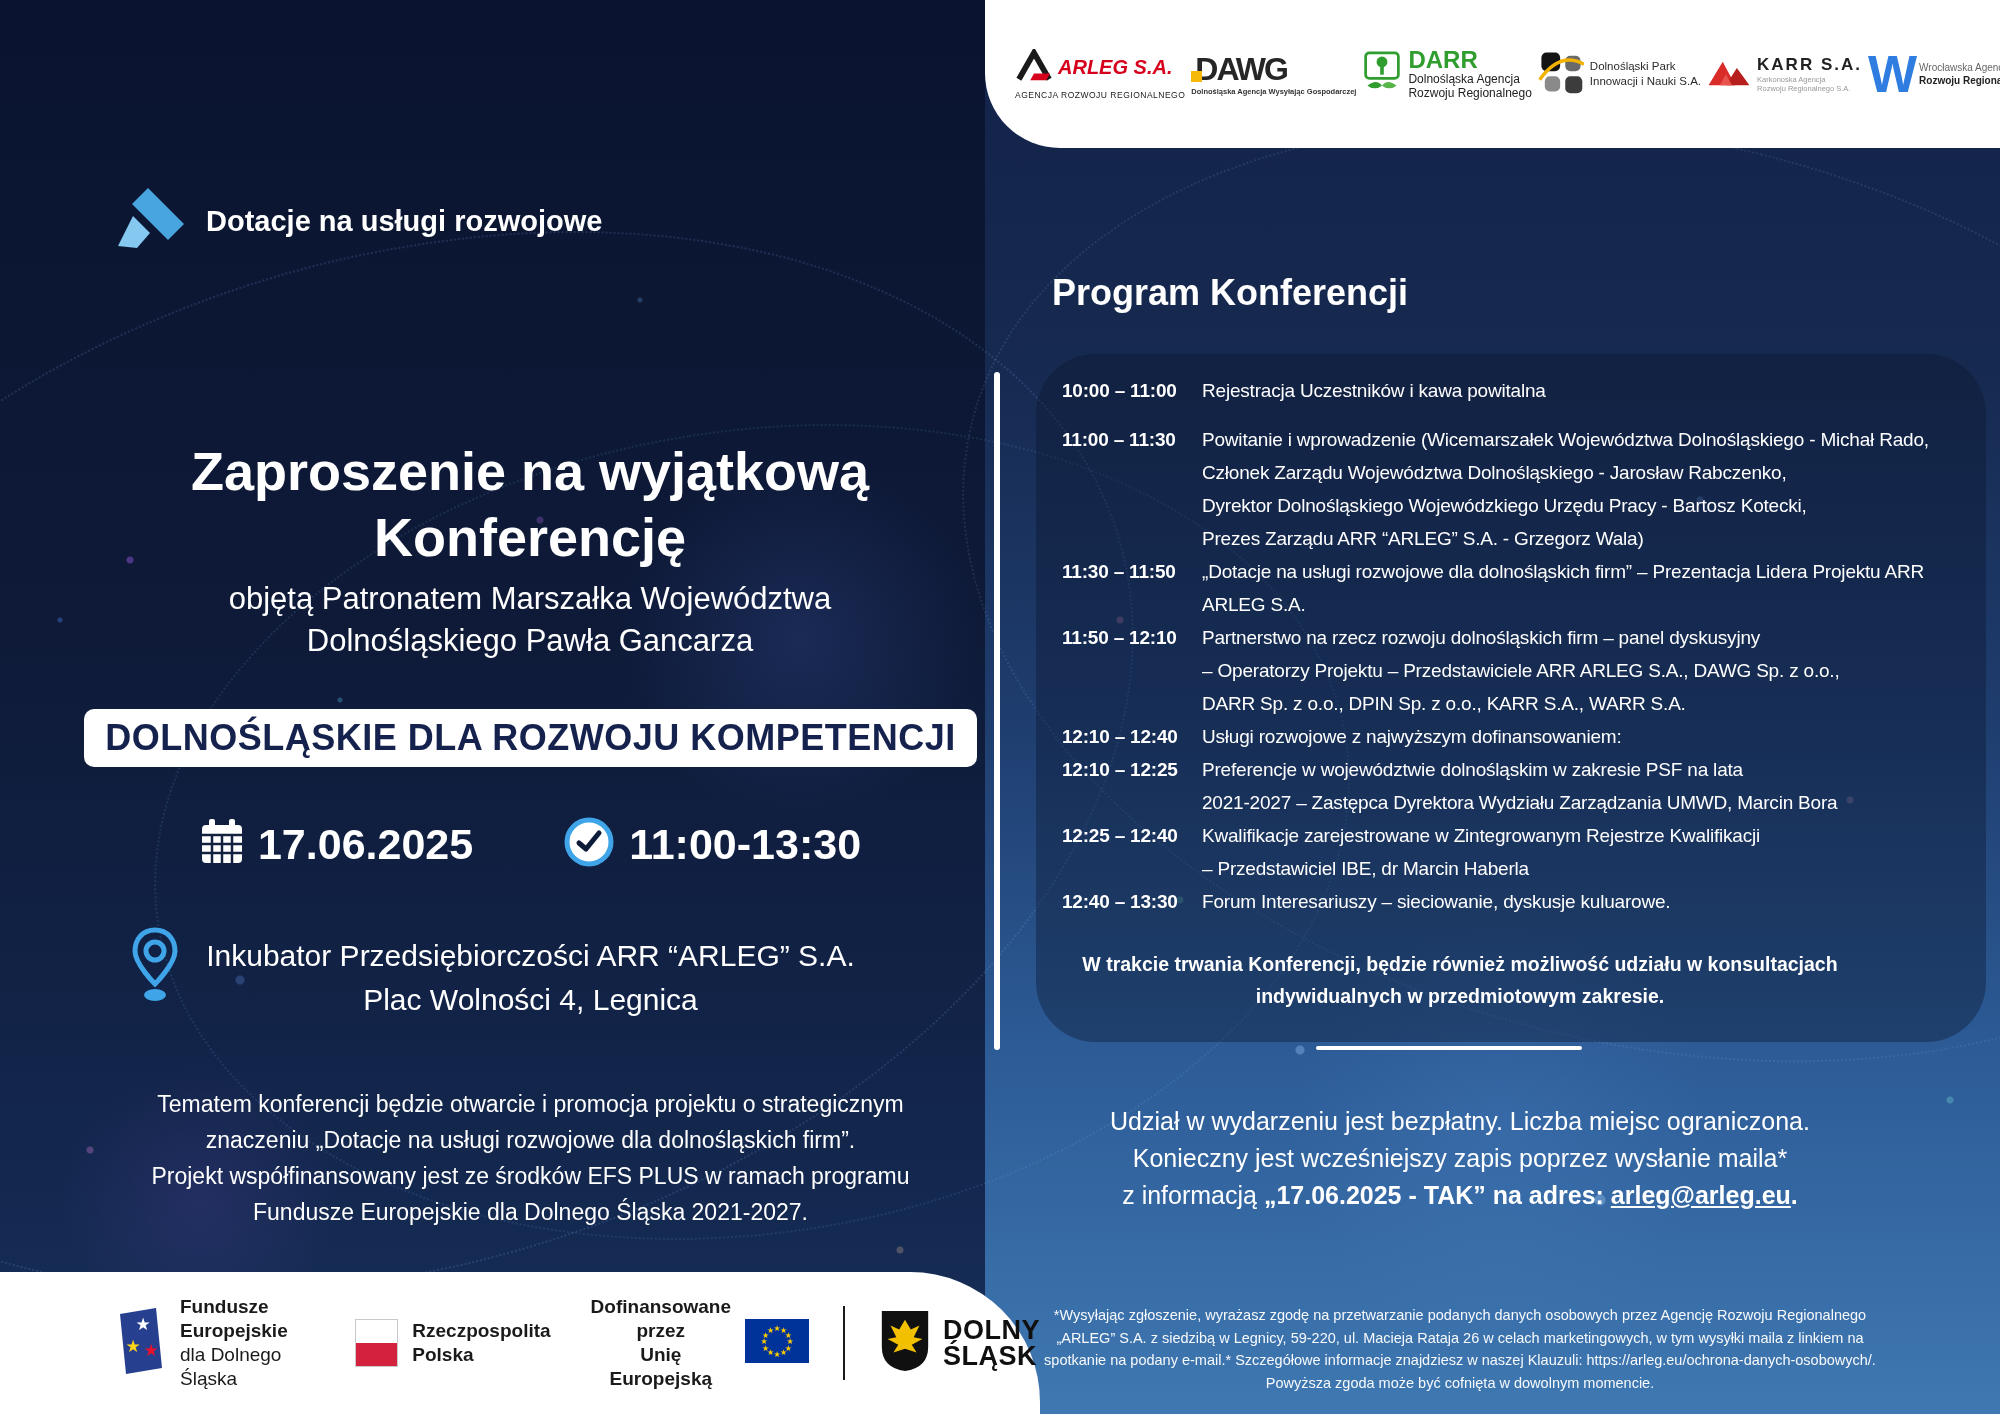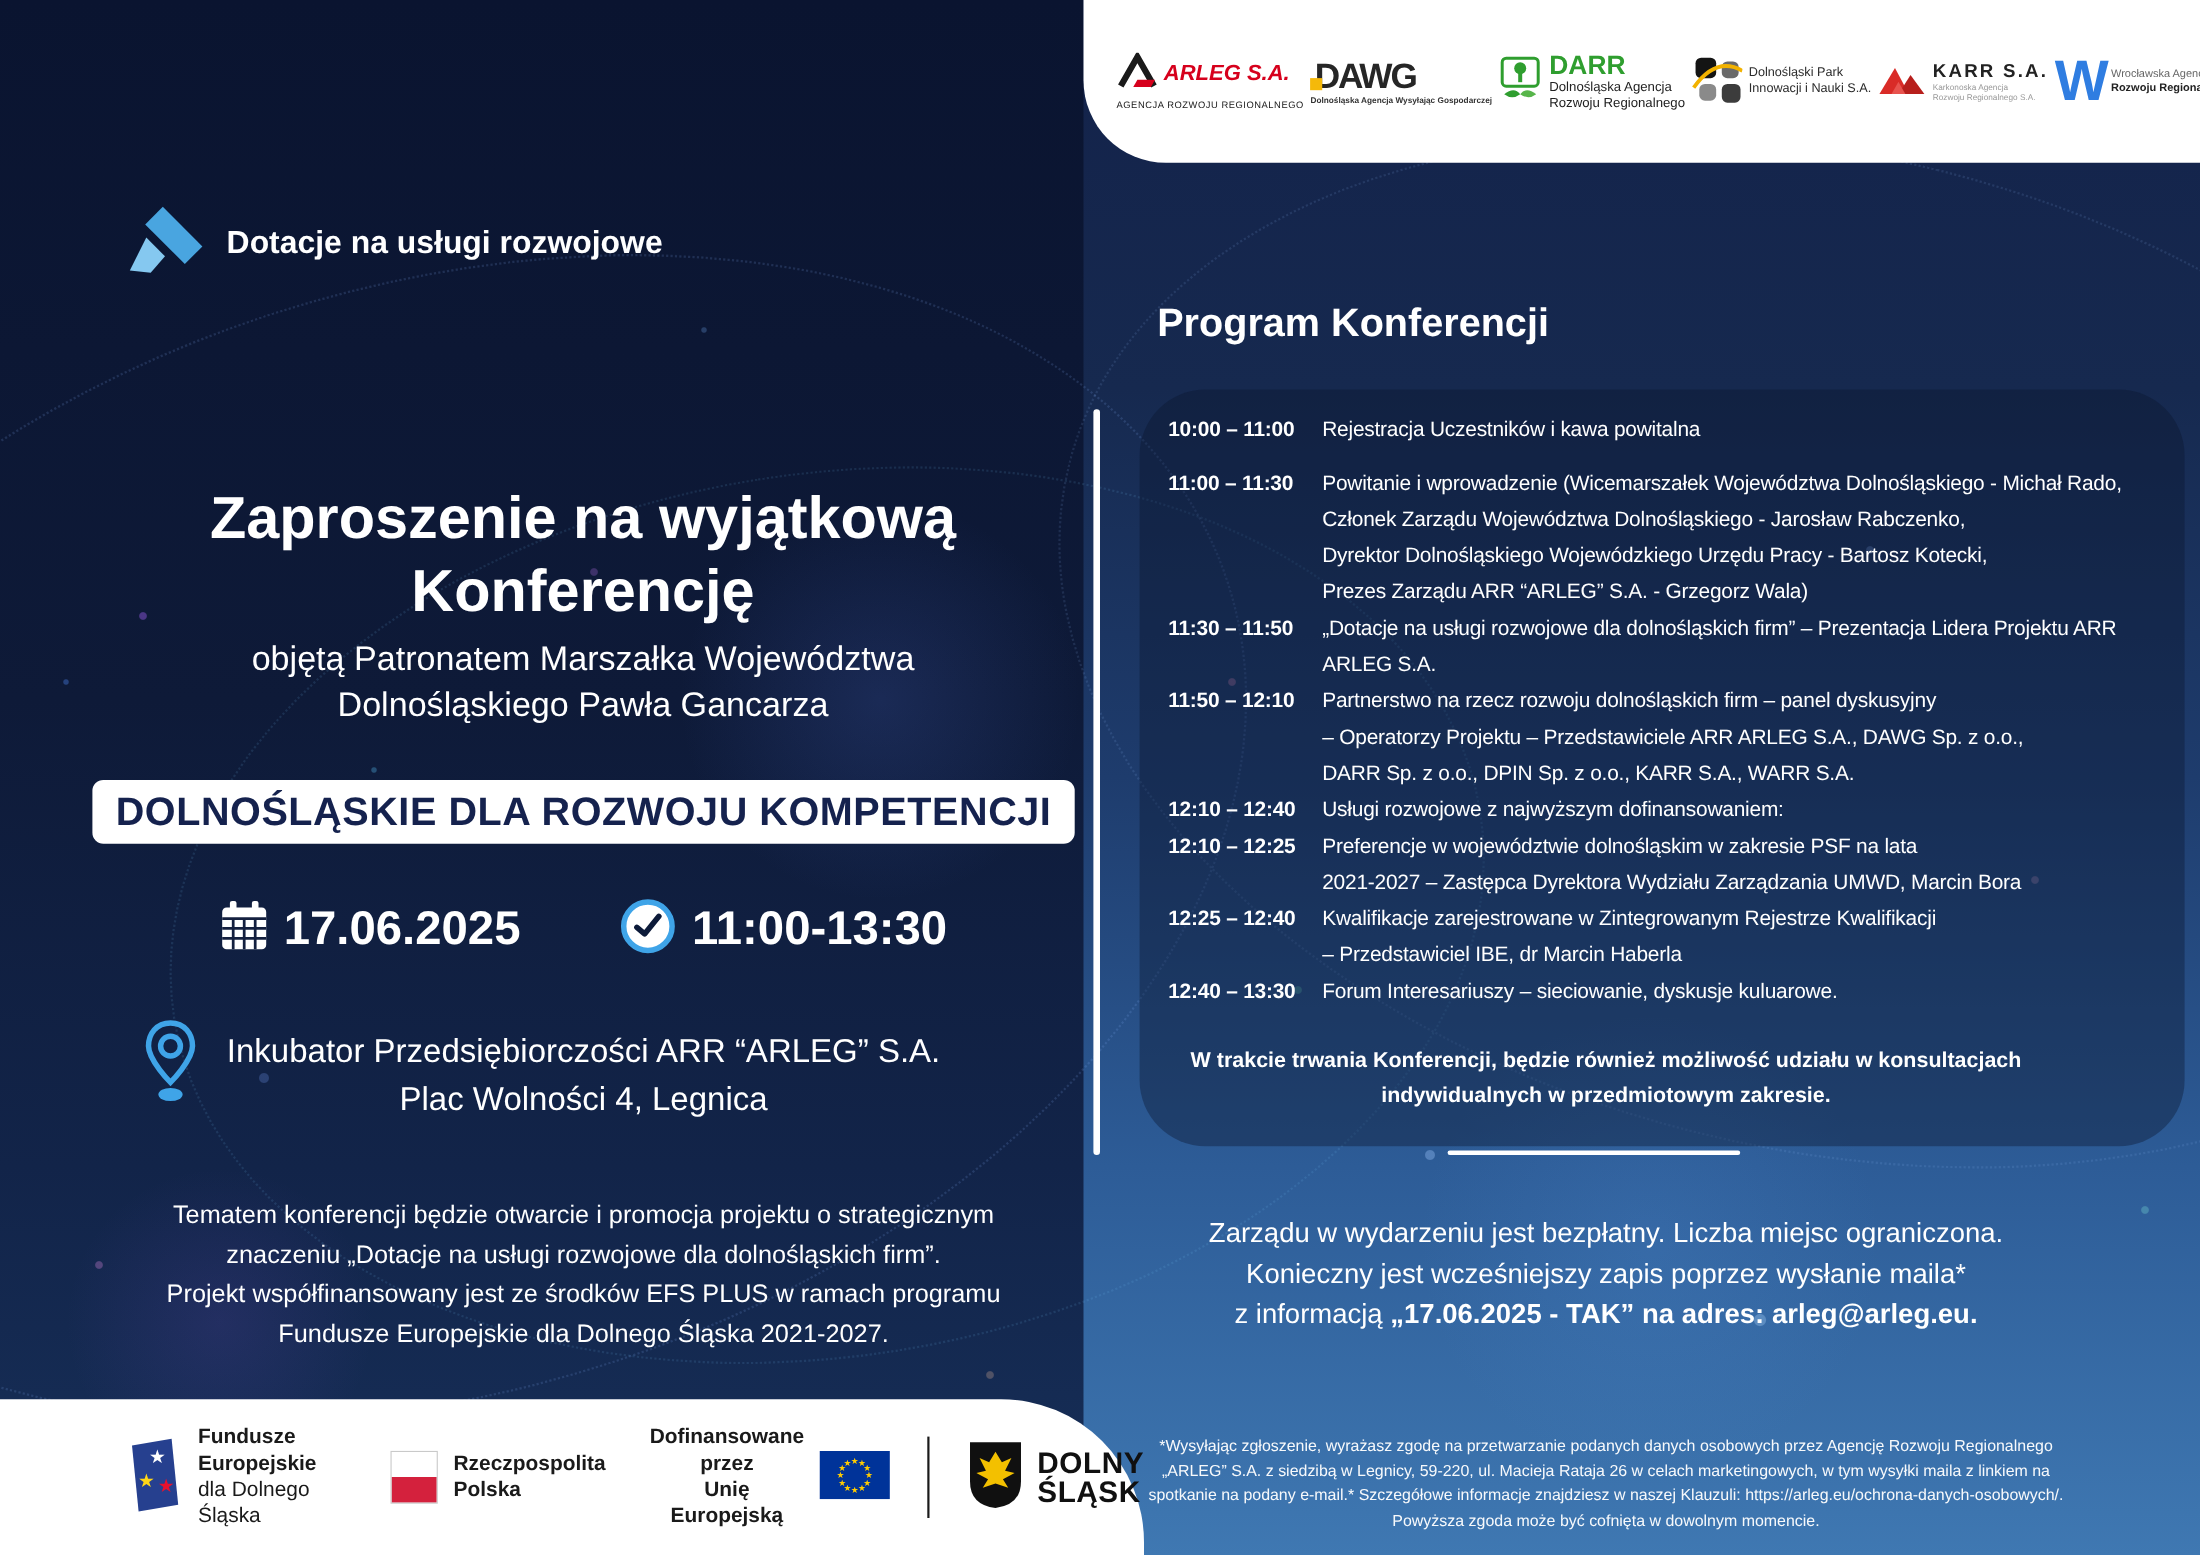--- a/index.html
+++ b/index.html
@@ -89,21 +89,21 @@
     background:rgba(10,21,45,.38);border-radius:60px;}
   .program-list{position:absolute;left:1062px;top:374px;width:930px;font-size:19px;line-height:33px;letter-spacing:-.2px;}
   .prog-row{display:flex;}
   .prog-row.first{margin-bottom:16px;}
   .prog-time{width:140px;flex-shrink:0;font-weight:700;}
   .prog-desc div{white-space:nowrap;}
   .note{position:absolute;left:1020px;top:948px;width:880px;text-align:center;font-weight:700;font-size:19.5px;line-height:32px;}
   .hline{position:absolute;left:1316px;top:1046px;width:266px;height:4px;background:#fff;border-radius:2px;}
   .registration{position:absolute;left:1000px;top:1103px;width:920px;text-align:center;font-size:25px;line-height:37px;}
   .reg-bold{font-weight:700;}
-  .reg-link{font-weight:700;cursor:pointer;}
+  .reg-link{font-weight:700;text-decoration:underline;cursor:pointer;}
   .disclaimer{position:absolute;left:1000px;top:1304px;width:920px;text-align:center;font-size:14.5px;line-height:22.5px;opacity:.96;}
 </style>
 </head>
 <body>
 
 <div class="canvas">
 
   <div class="right-bg"></div>
   <div class="arc arc-1"></div>
   <div class="arc arc-2"></div>
@@ -312,21 +312,21 @@
   </div>
 
   <div class="note">
     <div>W trakcie trwania Konferencji, będzie również możliwość udziału w konsultacjach</div>
     <div>indywidualnych w przedmiotowym zakresie.</div>
   </div>
 
   <div class="hline"></div>
 
   <div class="registration">
-    <div>Zarządu w wydarzeniu jest bezpłatny. Liczba miejsc ograniczona.</div>
+    <div>Udział w wydarzeniu jest bezpłatny. Liczba miejsc ograniczona.</div>
     <div>Konieczny jest wcześniejszy zapis poprzez wysłanie maila*</div>
     <div>
       <span>z informacją </span><span class="reg-bold">„17.06.2025 - TAK” na adres: </span><span class="reg-link">arleg@arleg.eu</span><span class="reg-bold">.</span>
     </div>
   </div>
 
   <div class="disclaimer">
     <div>*Wysyłając zgłoszenie, wyrażasz zgodę na przetwarzanie podanych danych osobowych przez Agencję Rozwoju Regionalnego</div>
     <div>„ARLEG” S.A. z siedzibą w Legnicy, 59-220, ul. Macieja Rataja 26 w celach marketingowych, w tym wysyłki maila z linkiem na</div>
     <div>spotkanie na podany e-mail.* Szczegółowe informacje znajdziesz w naszej Klauzuli: https://arleg.eu/ochrona-danych-osobowych/.</div>

